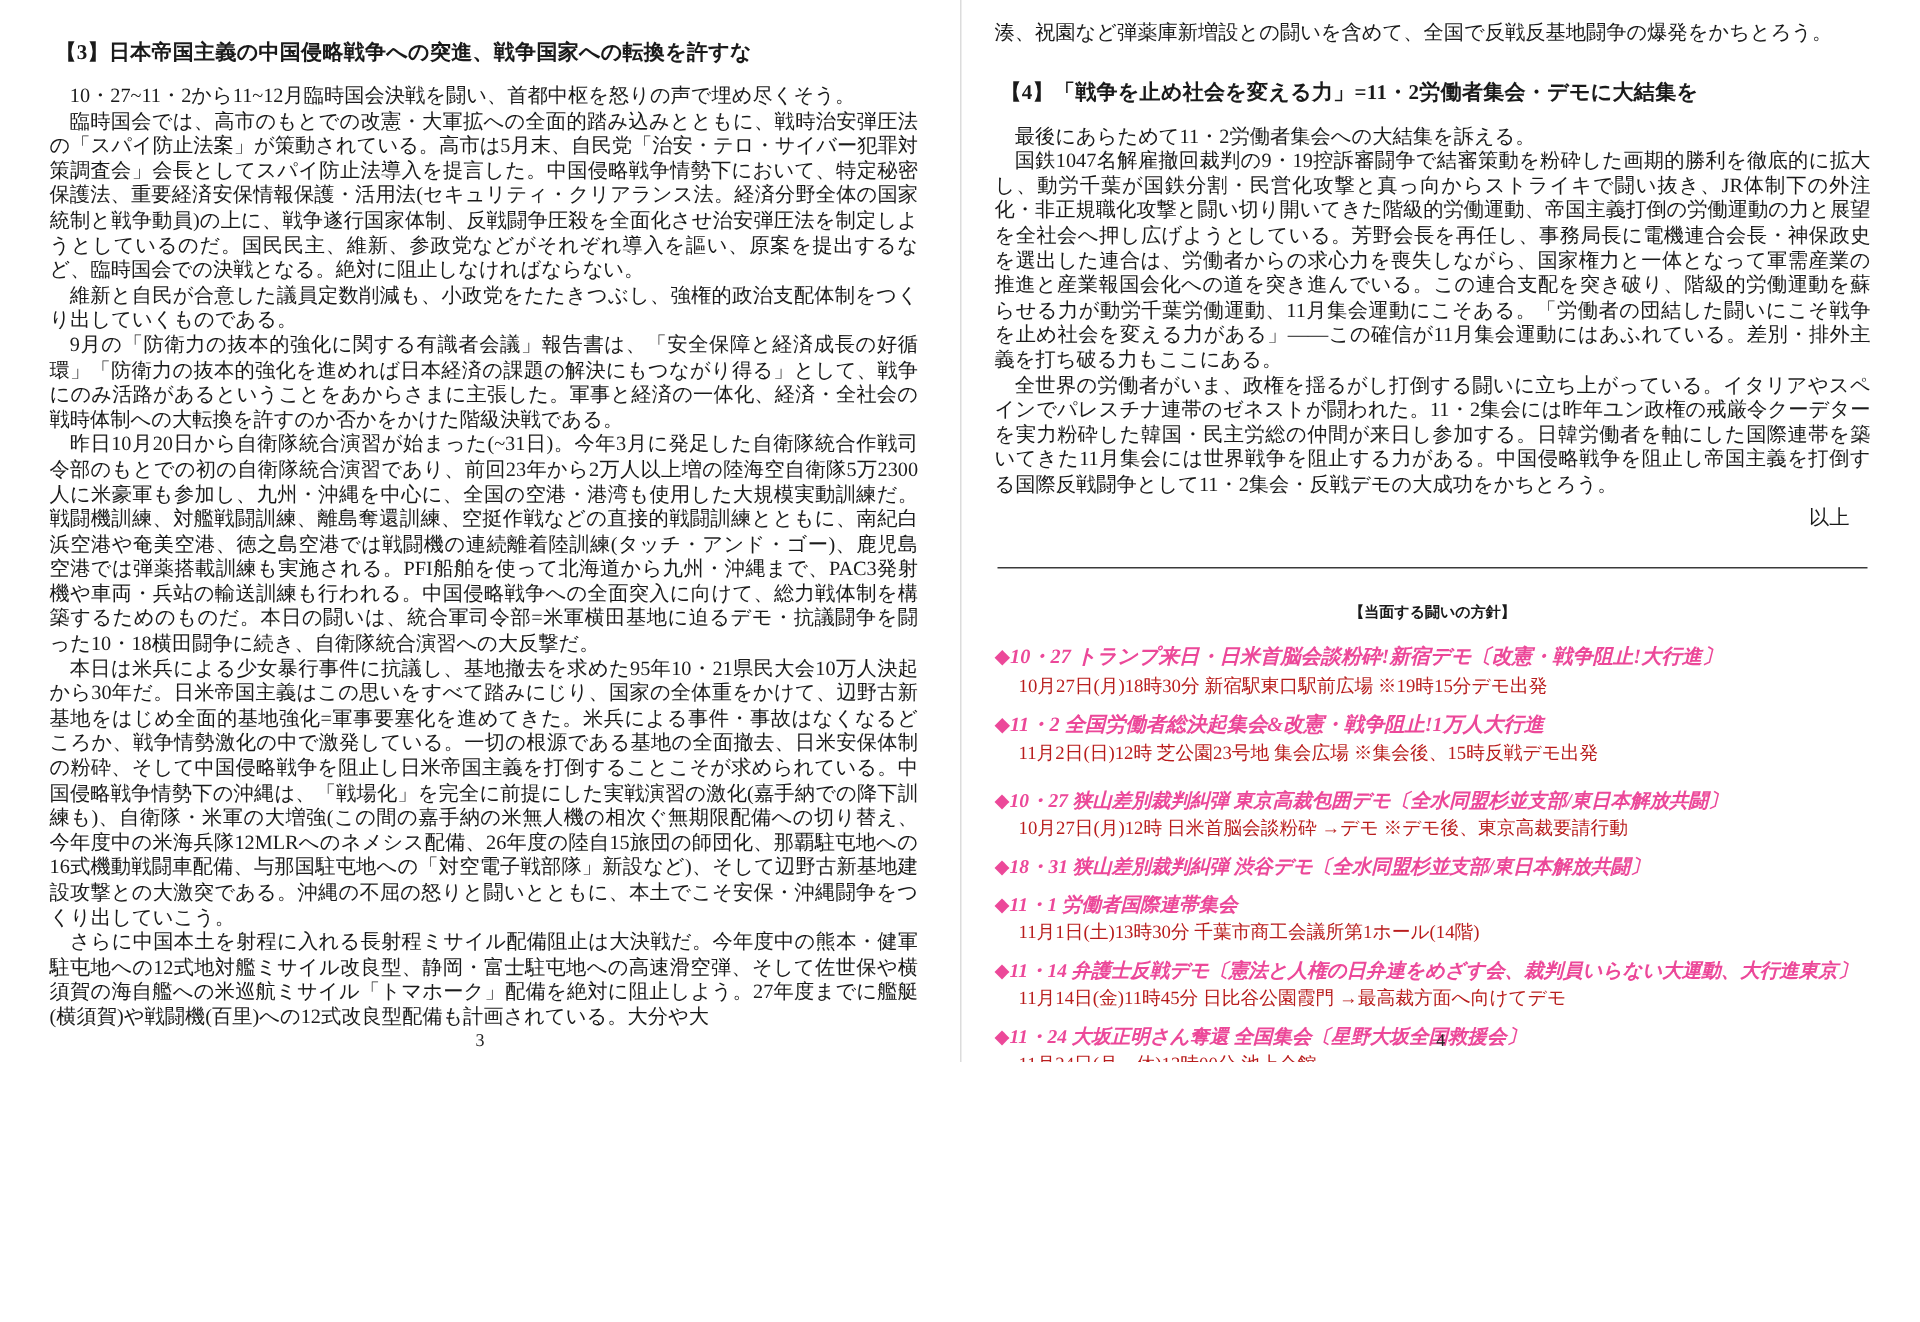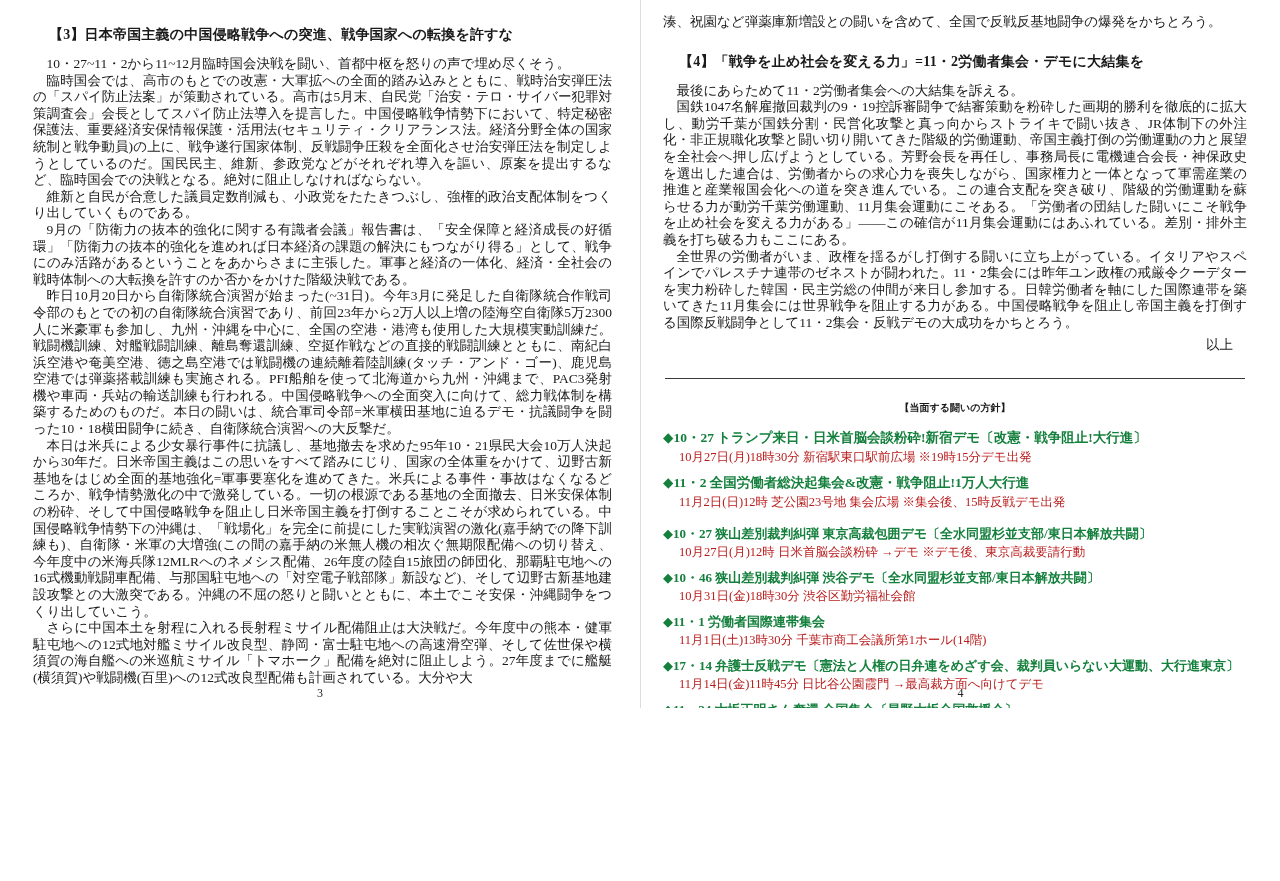--- a/index.html
+++ b/index.html
@@ -10,40 +10,40 @@
     color:#1a1a1a;
   }
   .page {
     width:640px; height:708px; box-sizing:border-box;
     position:relative; overflow:hidden;
   }
   .page.left  { padding:14px 28px 0 33px; }
   .page.right { padding:14px 33px 0 22px; border-left:1px solid #dcdcdc; }
 
   .sec-heading {
-    font-size:14px; font-weight:bold; margin:12px 0 12px 16px;
+    font-size:14px; font-weight:bold; margin:12px 0 12px 4px;
     letter-spacing:0.2px;
   }
   .para {
     font-size:13.5px; line-height:16.6px; text-align:justify;
     margin:0; text-indent:1em;
   }
   .para.no-indent { text-indent:0; }
   .closing { font-size:13.5px; text-align:right; margin:4px 14px 0 0; }
 
   .divider {
     border-top:1px solid #3a3a3a; margin:24px 2px 22px 2px; height:0;
   }
   .plan-heading {
     font-size:10px; font-weight:bold; text-align:center; margin:0 0 14px 0;
   }
 
   .event { margin-top:8px; }
   .event-title {
-    color:#15803d; font-weight:bold; font-size:13.5px; line-height:18px;
+    color:#ec4899; font-weight:bold; font-size:13.5px; line-height:18px;font-style:italic;
   }
   .event-group-minor { margin-top:14px; }
   .event-group-minor .event-title { font-size:13px; line-height:17px; }
   .event-detail {
     color:#b91c1c; font-size:12.5px; line-height:17px; padding-left:16px;
     margin-top:2px;
   }
 
   .pageno {
     position:absolute; bottom:7px; left:0; width:100%;
@@ -92,29 +92,28 @@
         <div class="event-title">◆11・2 全国労働者総決起集会&amp;改憲・戦争阻止!1万人大行進</div>
         <div class="event-detail">11月2日(日)12時 芝公園23号地 集会広場 ※集会後、15時反戦デモ出発</div>
       </div>
 
       <div class="event-group-minor">
         <div class="event">
           <div class="event-title">◆10・27 狭山差別裁判糾弾 東京高裁包囲デモ〔全水同盟杉並支部/東日本解放共闘〕</div>
           <div class="event-detail">10月27日(月)12時 日米首脳会談粉砕 →デモ ※デモ後、東京高裁要請行動</div>
         </div>
         <div class="event">
-          <div class="event-title">◆10・46 狭山差別裁判糾弾 渋谷デモ〔全水同盟杉並支部/東日本解放共闘〕</div>
-          <div class="event-detail">10月31日(金)18時30分 渋谷区勤労福祉会館</div>
+          <div class="event-title">◆18・31 狭山差別裁判糾弾 渋谷デモ〔全水同盟杉並支部/東日本解放共闘〕</div>
         </div>
         <div class="event">
           <div class="event-title">◆11・1 労働者国際連帯集会</div>
           <div class="event-detail">11月1日(土)13時30分 千葉市商工会議所第1ホール(14階)</div>
         </div>
         <div class="event">
-          <div class="event-title">◆17・14 弁護士反戦デモ〔憲法と人権の日弁連をめざす会、裁判員いらない大運動、大行進東京〕</div>
+          <div class="event-title">◆11・14 弁護士反戦デモ〔憲法と人権の日弁連をめざす会、裁判員いらない大運動、大行進東京〕</div>
           <div class="event-detail">11月14日(金)11時45分 日比谷公園霞門 →最高裁方面へ向けてデモ</div>
         </div>
         <div class="event">
           <div class="event-title">◆11・24 大坂正明さん奪還 全国集会〔星野大坂全国救援会〕</div>
           <div class="event-detail">11月24日(月・休)13時00分 池上会館</div>
         </div>
       </div>
 
     </div>
 

